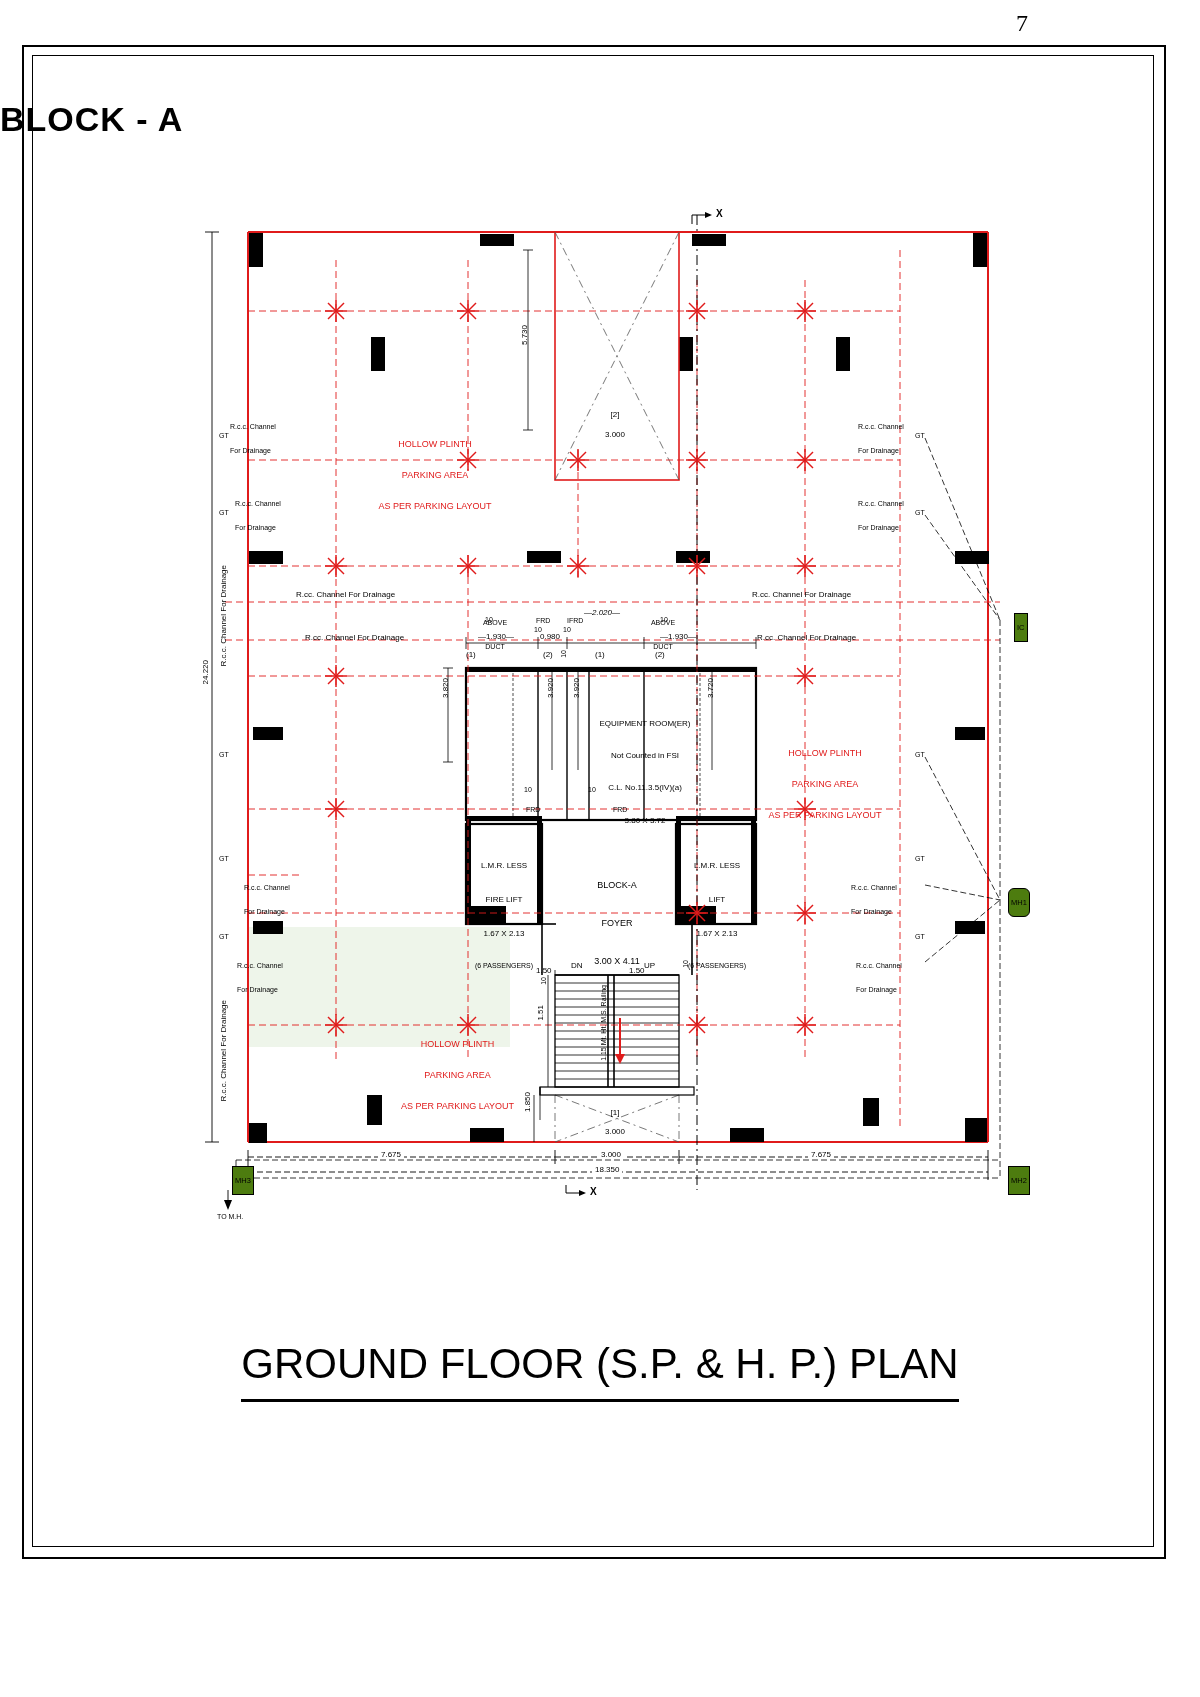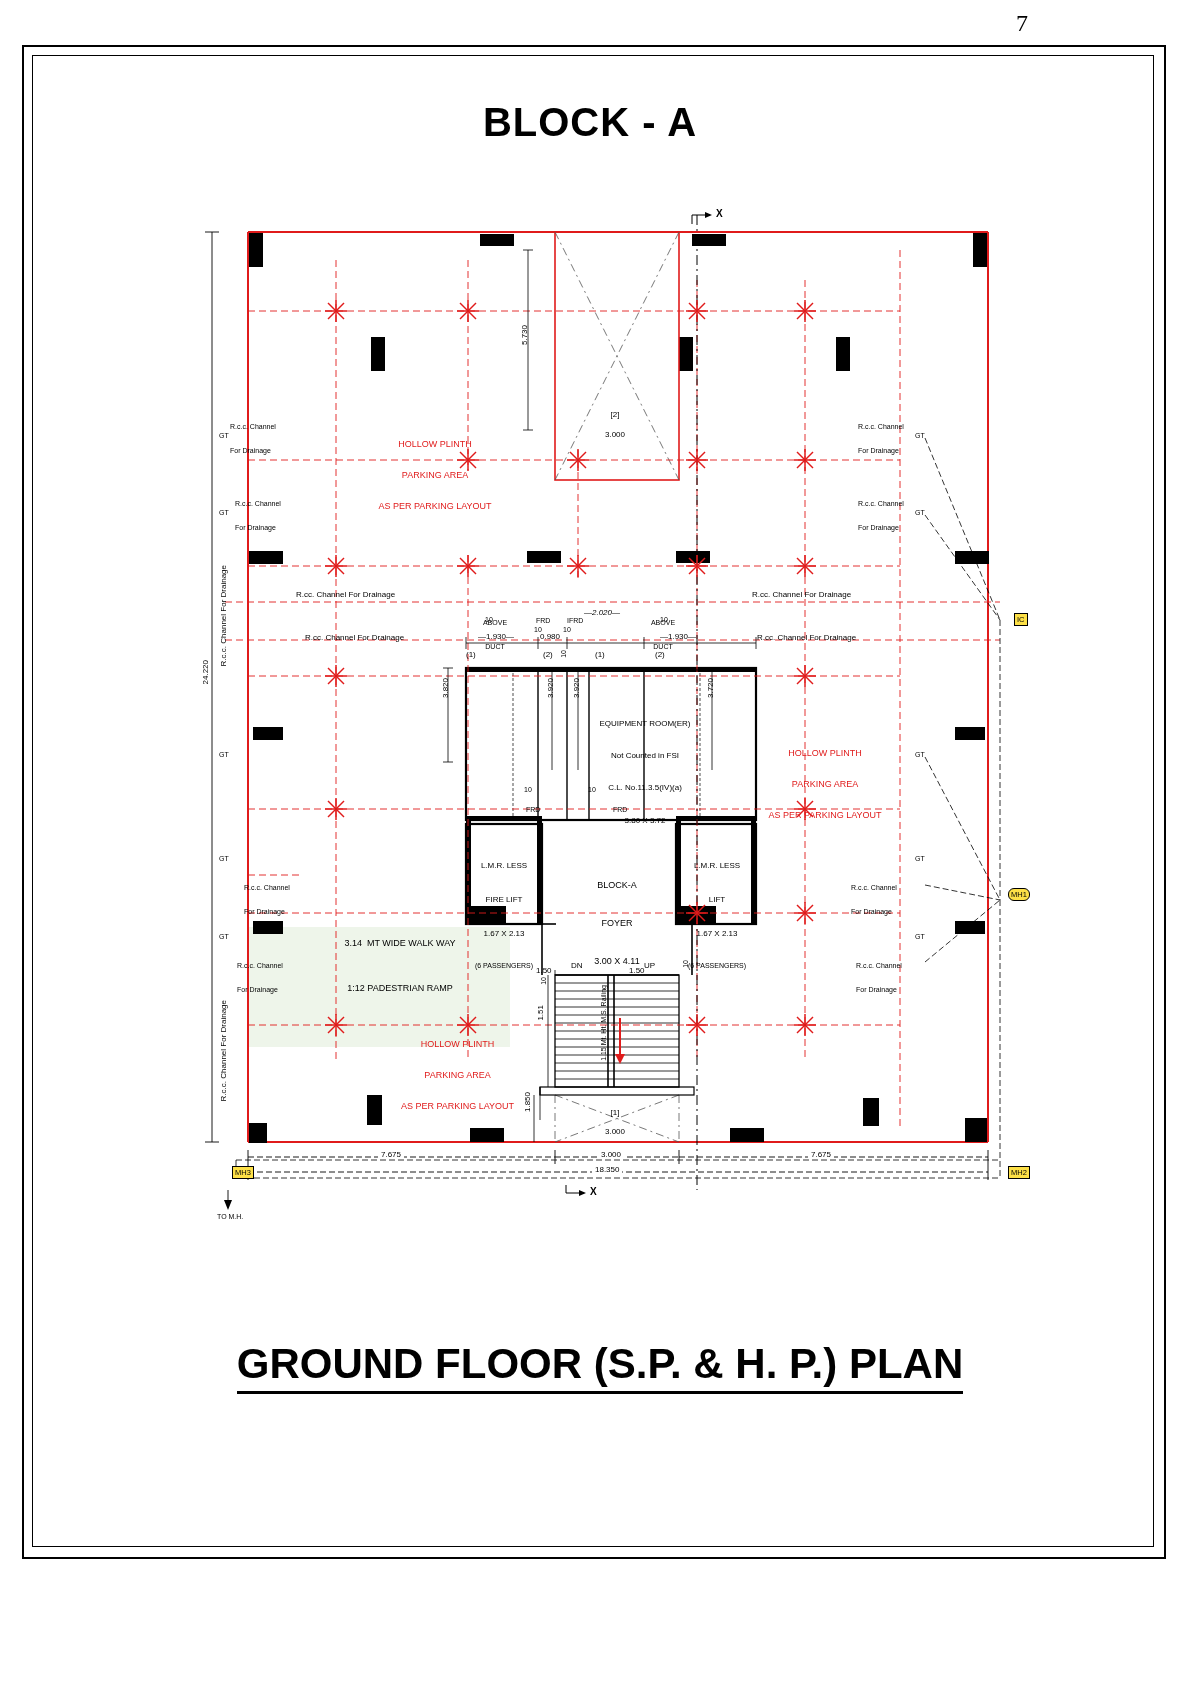--- a/index.html
+++ b/index.html
@@ -1,38 +1,38 @@
 <!DOCTYPE html>
 <html><head>
 <meta charset="utf-8">
 <style>
   html, body { margin:0; padding:0; background:#ffffff; }
   body { width:1200px; height:1697px; font-family:"Liberation Sans", sans-serif; color:#000; }
   .page { position:relative; width:1200px; height:1697px; }
   .page-num { position:absolute; right:172px; top:10px; font-size:24px; font-family:"Liberation Serif", serif; }
   .outer-frame { position:absolute; left:22px; top:45px; width:1140px; height:1510px; border:2px solid #000; }
   .inner-frame { position:absolute; left:32px; top:55px; width:1120px; height:1490px; border:1px solid #000; }
-  .block-title { position:absolute; left:0; top:100px; width:1180px; text-align:center; font-size:40px; font-weight:bold; letter-spacing:1px; }
+  .block-title { position:absolute; left:0; top:100px; width:1180px; text-align:left; font-size:34px; font-weight:bold; letter-spacing:1px; }
   .plan-title { position:absolute; left:0; top:1340px; width:1200px; text-align:center; font-size:42px; font-family:"Liberation Sans", sans-serif; }
-  .plan-title span { border-bottom:3px solid #000; padding-bottom:4px;font-weight:bold; }
+  .plan-title span { border-bottom:3px solid #000; padding-bottom:12px; }
 
   
   .canvas { position:absolute; left:0; top:0; width:1200px; height:1697px; }
   svg { position:absolute; left:0; top:0; }
 
   .lbl { position:absolute; font-size:8.5px; line-height:1.15; white-space:pre; }
   .lbl.red { color:#e01b1b; }
   .lbl.c { text-align:center; }
   .lbl.b { font-weight:bold; }
   .vert { writing-mode:vertical-rl; transform:rotate(180deg); }
   .sz7 { font-size:7px; }
   .sz8 { font-size:8px; }
   .sz9 { font-size:9px; }
   .sz10 { font-size:10px; }
-  .boxlbl { position:absolute; font-size:7.5px; border:1px solid #000; background:#fde047; padding:1px 2px; }
+  .boxlbl { position:absolute; font-size:7.5px; border:1px solid #000; background:#4d7c0f; padding:9px 2px; }
   .hatch { position:absolute; background:#eef5ea; }
 </style>
 </head>
 <body>
 
 <div class="page">
 
   <div class="page-num">7</div>
   <div class="outer-frame"></div>
   <div class="inner-frame"></div>
@@ -515,24 +515,20 @@
   <div class="lbl c sz7" style="left:638px; top:603px; width:50px;">
     <div>ABOVE</div>
     <div>DUCT</div>
   </div>
 
   <div class="lbl sz7" style="left:536px; top:617px;">FRD</div>
   <div class="lbl sz7" style="left:567px; top:617px;">IFRD</div>
   <div class="lbl sz7" style="left:526px; top:806px;">FRD</div>
   <div class="lbl sz7" style="left:613px; top:806px;">FRD</div>
 
-  <div class="lbl c sz9" style="left:300px; top:905px; width:200px; line-height:1.7;">
-    <div>3.14  MT WIDE WALK WAY</div>
-    <div>1:12 PADESTRIAN RAMP</div>
-  </div>
 
   <div class="lbl sz8" style="left:571px; top:961px;">DN</div>
   <div class="lbl sz8" style="left:644px; top:961px;">UP</div>
   <div class="lbl sz7 vert" style="left:600px; top:985px;">1.15 Mt. Ht. M.S. Railing</div>
 
   <div class="lbl sz8 vert" style="left:201px; top:660px;">24.220</div>
   <div class="lbl sz8" style="left:378px; top:1150px; background:#fff; padding:0 3px;">7.675</div>
   <div class="lbl sz8" style="left:598px; top:1150px; background:#fff; padding:0 3px;">3.000</div>
   <div class="lbl sz8" style="left:808px; top:1150px; background:#fff; padding:0 3px;">7.675</div>
   <div class="lbl sz8" style="left:592px; top:1165px; background:#fff; padding:0 3px;">18.350</div>

